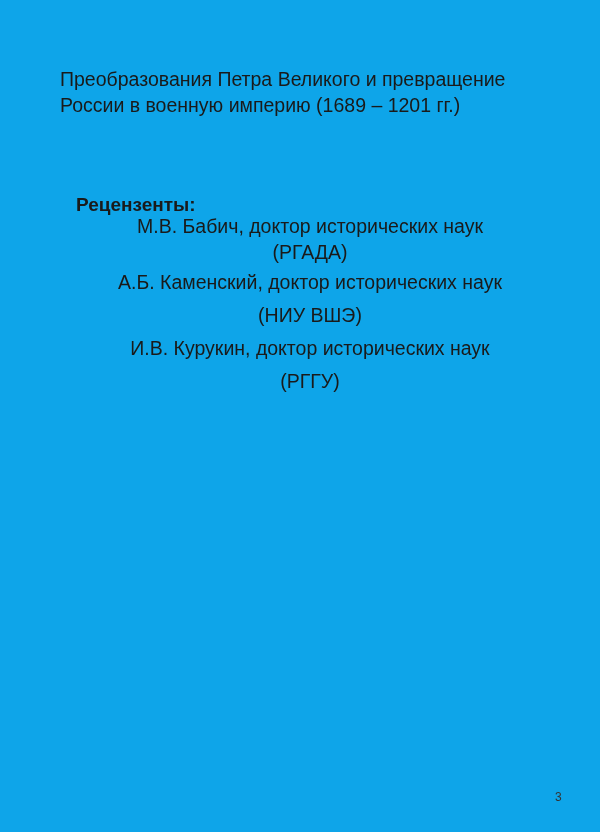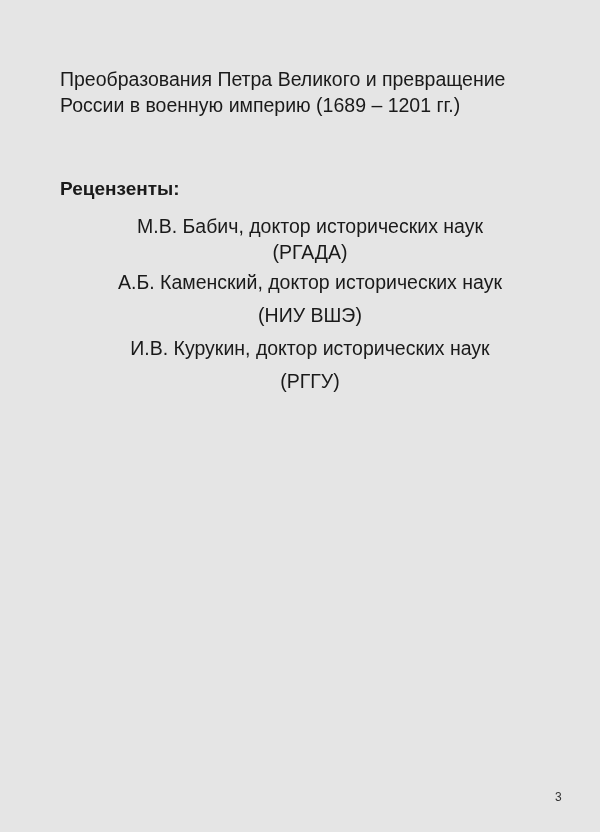--- a/index.html
+++ b/index.html
@@ -1,29 +1,29 @@
 <!DOCTYPE html>
 <html><head>
   <meta charset="utf-8">
   <style>
     html, body { margin: 0; padding: 0; background: #ffffff; }
     body {
       width: 600px; height: 832px; position: relative; overflow: hidden;
       font-family: "Liberation Sans", "DejaVu Sans", sans-serif;
       color: #1a1a1a;
     }
-    .page { position: absolute; left: 0; top: 0; width: 600px; height: 832px; background: #e5e5e5; }
+    .page { position: absolute; left: 0; top: 0; width: 600px; height: 832px; background: #0ea5e9; }
     .title {
       position: absolute; left: 60px; top: 66px; width: 520px;
       font-size: 19.5px; line-height: 26px; margin: 0; font-weight: normal;
     }
     .title span { display: block; white-space: nowrap; }
     .reviewers-label {
       position: absolute; left: 60px; top: 177px;
-      font-size: 19px; font-weight: bold; line-height: 24px; margin: 0;
+      font-size: 19px; font-weight: bold; line-height: 24px; margin: 16px;
     }
     .reviewer { position: absolute; left: 0; width: 620px; text-align: center; font-size: 19.5px; line-height: 24px; }
     .page-number {
       position: absolute; left: 555px; top: 790px;
       font-size: 12px; color: #333;
     }
   </style>
 </head>
 <body>
 

